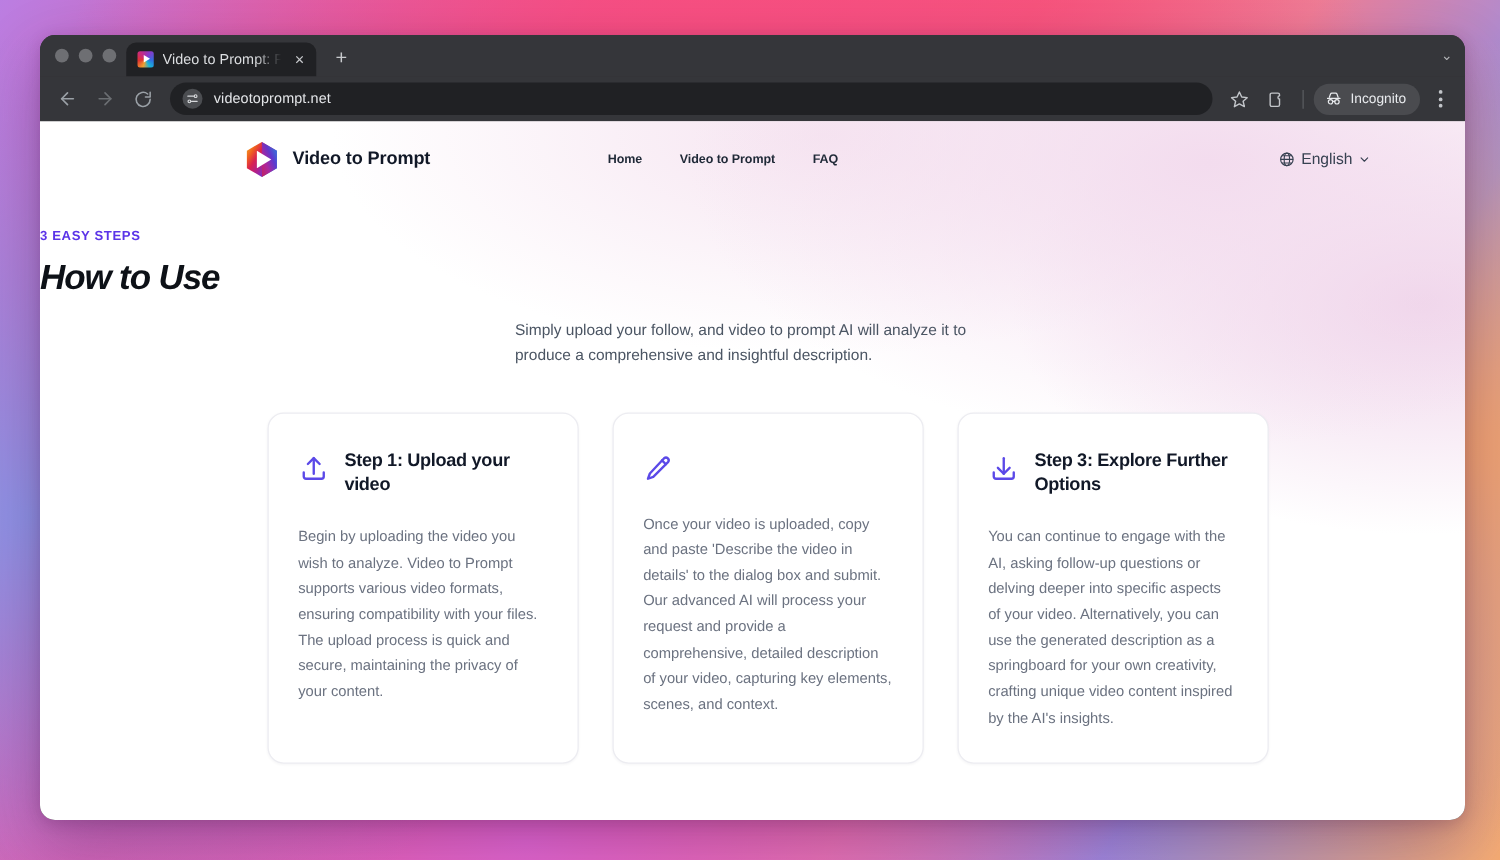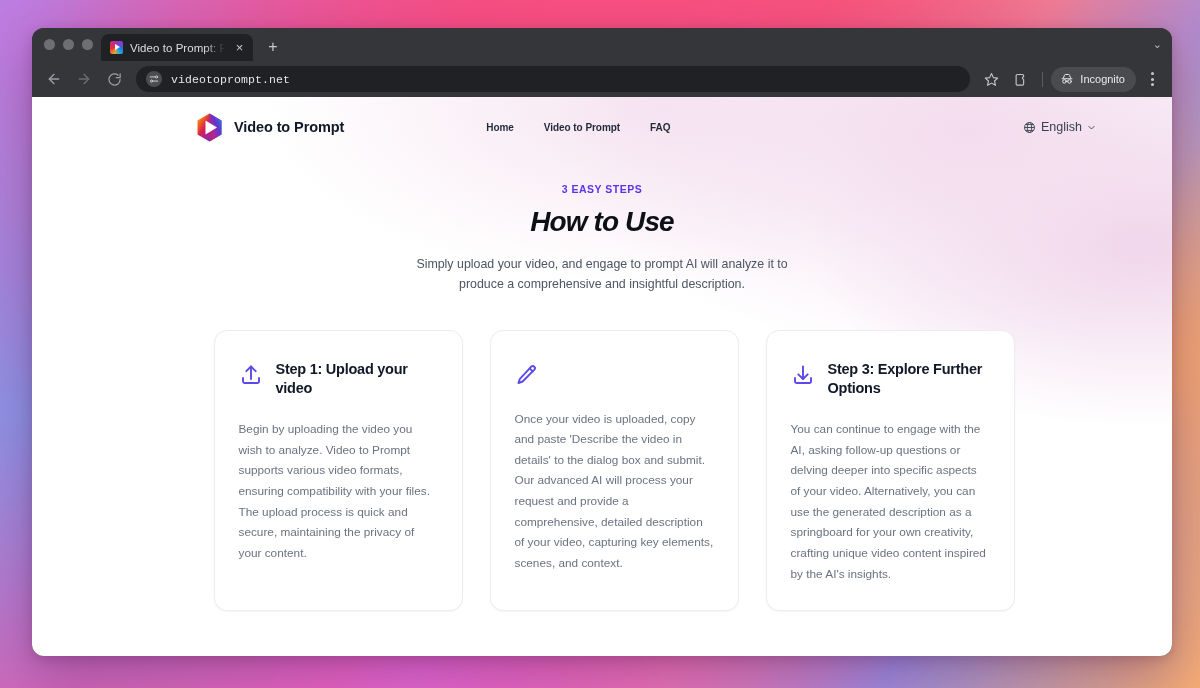--- a/index.html
+++ b/index.html
@@ -163,21 +163,20 @@
   .omnibox {
     flex: 1;
     height: 26px;
     margin: 0 6px;
     background: #202124;
     border-radius: 14px;
     display: flex;
     align-items: center;
     padding: 4px 10px;
     gap: 9px;
-    font-family: Liberation Mono, monospace;
   }
   .omni-icon {
     width: 16px; height: 16px;
     border-radius: 50%;
     background: #4b4d51;
     display: flex; align-items: center; justify-content: center;
     flex: none;
   }
   .omni-url {
     color: #e4e6e9;
@@ -279,21 +278,21 @@
     align-items: center;
     gap: 5px;
     color: #374151;
     font-size: 12.5px;
     padding-right: 32px;
   }
   .globe-icon { display: block; }
 
   
   .hero {
-    text-align: center;
+    text-align: left;
     padding-top: 26px;
   }
   .eyebrow {
     font-size: 10.5px;
     font-weight: bold;
     color: #5b34e8;
     letter-spacing: 0.5px;
   }
   .hero-title {
     font-size: 28px;
@@ -498,21 +497,21 @@
           <svg width="9" height="9" viewBox="0 0 24 24" fill="none" stroke="#374151" stroke-width="2.4" stroke-linecap="round" stroke-linejoin="round">
             <polyline points="5 9 12 16 19 9"></polyline>
           </svg>
         </span>
       </div>
     </div>
 
     <div class="hero">
       <div class="eyebrow">3 EASY STEPS</div>
       <h1 class="hero-title">How to Use</h1>
-      <p class="hero-sub">Simply upload your video, and engage to prompt AI will analyze it to produce a comprehensive and insightful description.</p>
+      <p class="hero-sub">Simply upload your follow, and video to prompt AI will analyze it to produce a comprehensive and insightful description.</p>
     </div>
 
     <div class="cards">
 
       <div class="card">
         <div class="card-head">
           <span class="card-icon">
             <svg width="24" height="26" viewBox="0 0 24 24" fill="none" stroke="currentColor" stroke-width="1.9" stroke-linecap="round" stroke-linejoin="round">
               <path d="M4 15v3.2A1.8 1.8 0 0 0 5.8 20h12.4a1.8 1.8 0 0 0 1.8-1.8V15"></path>
               <line x1="12" y1="16" x2="12" y2="3.5"></line>

